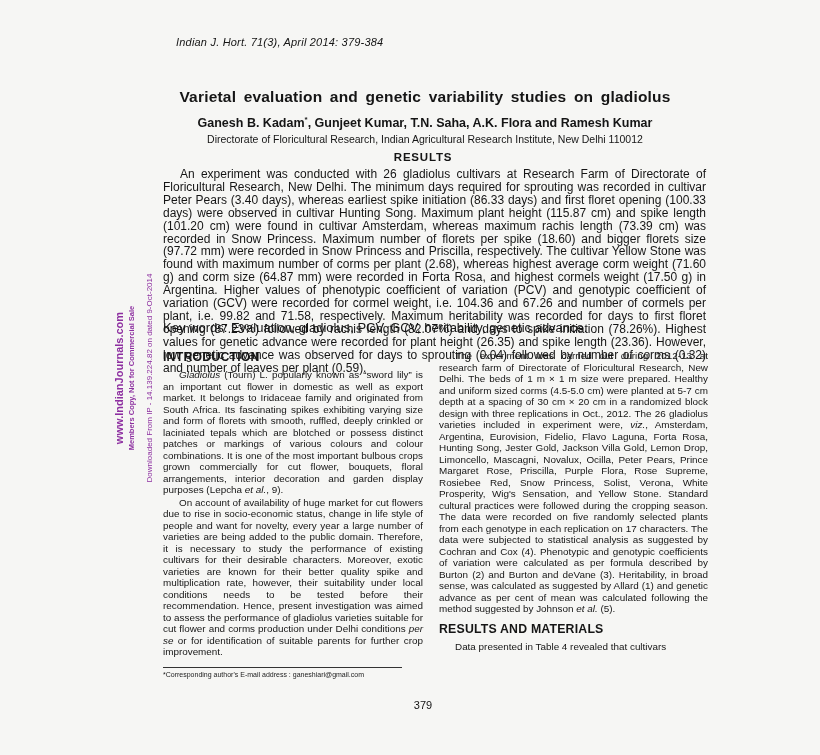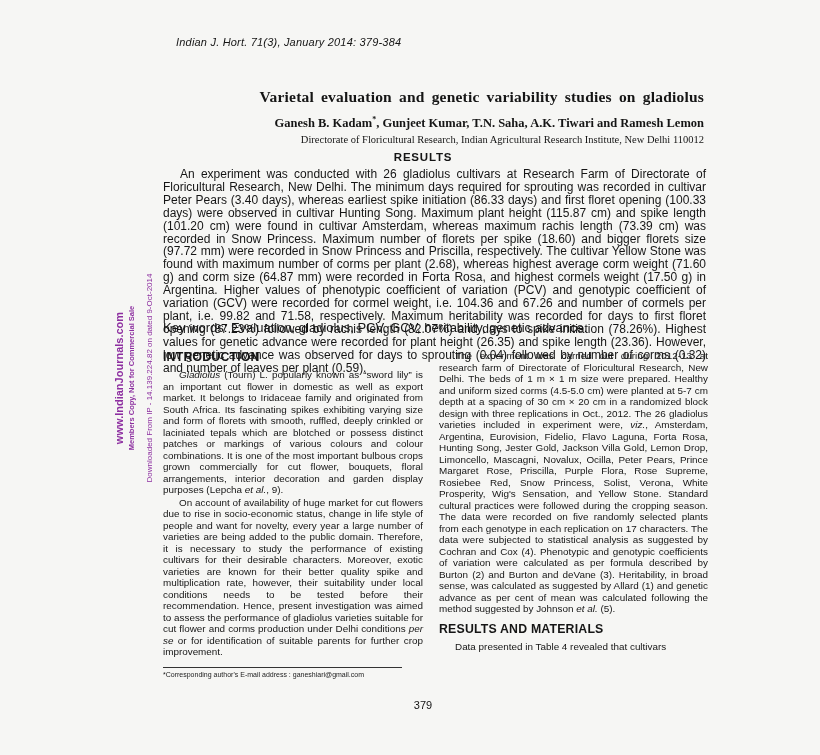--- a/index.html
+++ b/index.html
@@ -26,23 +26,22 @@
   .wm-site{font-size:11px;font-weight:bold;}
   .wm-copy{font-size:7.5px;font-weight:bold;}
   .wm-dl{font-size:8px;margin-top:9px;}
 
   .journal-ref{
     position:absolute;left:176px;top:36px;
     font-style:italic;font-size:11px;letter-spacing:.2px;
   }
 
   .title-block{
-    position:absolute;left:134px;top:88px;width:570px;
-    text-align:right;
-    font-family:Liberation Serif, serif;
+    position:absolute;left:140px;top:88px;width:570px;
+    text-align:center;
   }
   .article-title{
     font-size:15.5px;font-weight:bold;word-spacing:3px;letter-spacing:.2px;
     margin:0;
   }
   .authors{font-size:12.5px;font-weight:bold;margin-top:9px;}
   .authors sup{font-size:8px;}
   .affiliation{font-size:10.5px;margin-top:3px;}
 
   .abstract-heading{
@@ -88,25 +87,25 @@
 <body>
 
 <div class="page">
 
   <div class="watermark" style="color:#8d2fa0;">
     <div class="wm-site">www.IndianJournals.com</div>
     <div class="wm-copy">Members Copy, Not for Commercial Sale</div>
     <div class="wm-dl">Downloaded From IP - 14.139.224.82 on dated 9-Oct-2014</div>
   </div>
 
-  <div class="journal-ref">Indian J. Hort. 71(3), January 2014: 379-384</div>
+  <div class="journal-ref">Indian J. Hort. 71(3), April 2014: 379-384</div>
 
   <div class="title-block">
     <h1 class="article-title">Varietal evaluation and genetic variability studies on gladiolus</h1>
-    <div class="authors"><span>Ganesh B. Kadam</span><sup>*</sup><span>, Gunjeet Kumar, T.N. Saha, A.K. Tiwari and Ramesh Lemon</span></div>
+    <div class="authors"><span>Ganesh B. Kadam</span><sup>*</sup><span>, Gunjeet Kumar, T.N. Saha, A.K. Flora and Ramesh Kumar</span></div>
     <div class="affiliation">Directorate of Floricultural Research, Indian Agricultural Research Institute, New Delhi 110012</div>
   </div>
 
   <div class="abstract-heading">RESULTS</div>
   <p class="abstract-body">An experiment was conducted with 26 gladiolus cultivars at Research Farm of Directorate of Floricultural Research, New Delhi. The minimum days required for sprouting was recorded in cultivar Peter Pears (3.40 days), whereas earliest spike initiation (86.33 days) and first floret opening (100.33 days) were observed in cultivar Hunting Song. Maximum plant height (115.87 cm) and spike length (101.20 cm) were found in cultivar Amsterdam, whereas maximum rachis length (73.39 cm) was recorded in Snow Princess. Maximum number of florets per spike (18.60) and bigger florets size (97.72 mm) were recorded in Snow Princess and Priscilla, respectively. The cultivar Yellow Stone was found with maximum number of corms per plant (2.68), whereas highest average corm weight (71.60 g) and corm size (64.87 mm) were recorded in Forta Rosa, and highest cormels weight (17.50 g) in Argentina. Higher values of phenotypic coefficient of variation (PCV) and genotypic coefficient of variation (GCV) were recorded for cormel weight, i.e. 104.36 and 67.26 and number of cormels per plant, i.e. 99.82 and 71.58, respectively. Maximum heritability was recorded for days to first floret opening (87.23%) followed by rachis length (82.07%) and days to spike initiation (78.26%). Highest values for genetic advance were recorded for plant height (26.35) and spike length (23.36). However, low genetic advance was observed for days to sprouting (0.04) followed by number of corms (0.32) and number of leaves per plant (0.59).</p>
   <p class="keywords">Key words: Evaluation, gladiolus, PCV, GCV, heritability, genetic advance.</p>
 
   <div class="columns">
 
     <div class="col col-left">

